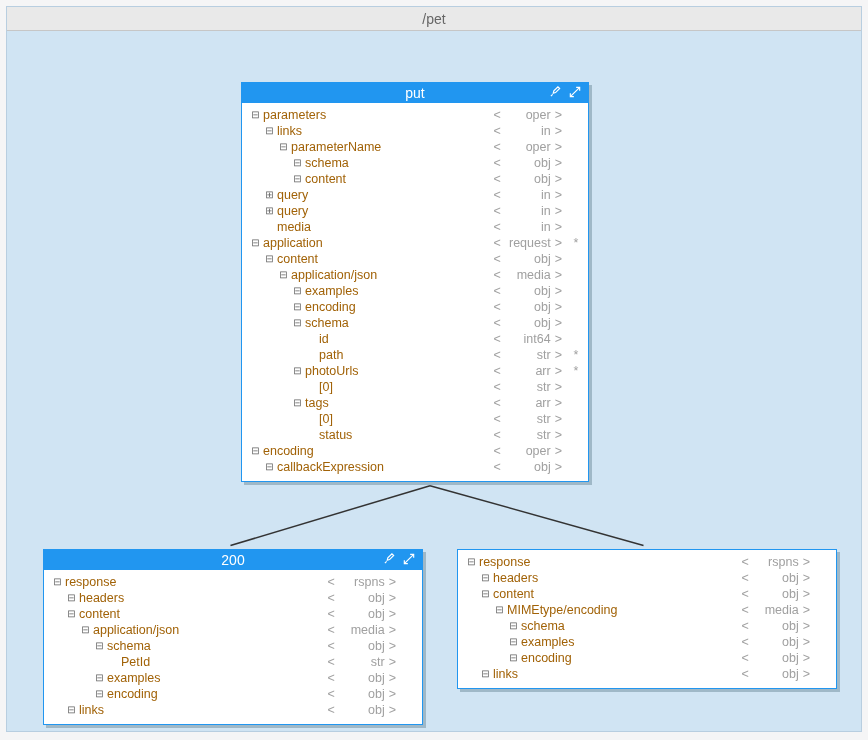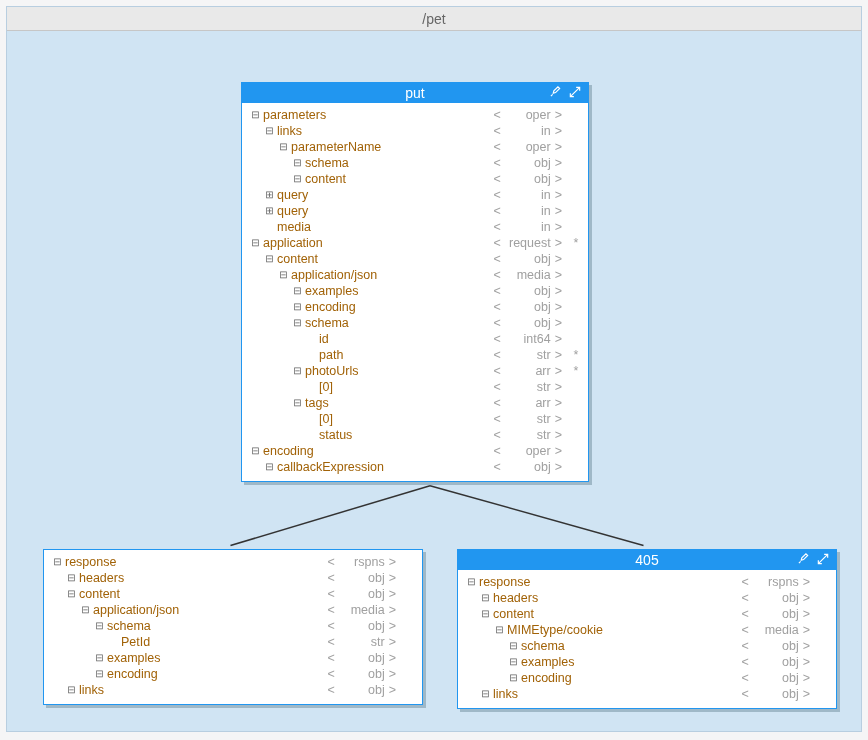--- a/index.html
+++ b/index.html
@@ -356,134 +356,39 @@
             <span class="spacer"></span>
             <span class="chev">&lt;</span>
             <span class="type">obj</span>
             <span class="chev">&gt;</span>
             <span class="req"></span>
           </div>
         </div>
     </div>
 
     <div id="node-200" class="node">
-      <div class="node-body" id="body-200">
-          <div class="row">
-            <span class="indent i0"></span>
-            <span class="toggle expanded"></span>
-            <span class="label">response</span>
-            <span class="spacer"></span>
-            <span class="chev">&lt;</span>
-            <span class="type">rspns</span>
-            <span class="chev">&gt;</span>
-            <span class="req"></span>
-          </div>
-          <div class="row">
-            <span class="indent i1"></span>
-            <span class="toggle expanded"></span>
-            <span class="label">headers</span>
-            <span class="spacer"></span>
-            <span class="chev">&lt;</span>
-            <span class="type">obj</span>
-            <span class="chev">&gt;</span>
-            <span class="req"></span>
-          </div>
-          <div class="row">
-            <span class="indent i1"></span>
-            <span class="toggle expanded"></span>
-            <span class="label">content</span>
-            <span class="spacer"></span>
-            <span class="chev">&lt;</span>
-            <span class="type">obj</span>
-            <span class="chev">&gt;</span>
-            <span class="req"></span>
-          </div>
-          <div class="row">
-            <span class="indent i2"></span>
-            <span class="toggle expanded"></span>
-            <span class="label">application/json</span>
-            <span class="spacer"></span>
-            <span class="chev">&lt;</span>
-            <span class="type">media</span>
-            <span class="chev">&gt;</span>
-            <span class="req"></span>
-          </div>
-          <div class="row">
-            <span class="indent i3"></span>
-            <span class="toggle expanded"></span>
-            <span class="label">schema</span>
-            <span class="spacer"></span>
-            <span class="chev">&lt;</span>
-            <span class="type">obj</span>
-            <span class="chev">&gt;</span>
-            <span class="req"></span>
-          </div>
-          <div class="row">
-            <span class="indent i4"></span>
-            <span class="toggle none"></span>
-            <span class="label">PetId</span>
-            <span class="spacer"></span>
-            <span class="chev">&lt;</span>
-            <span class="type">str</span>
-            <span class="chev">&gt;</span>
-            <span class="req"></span>
-          </div>
-          <div class="row">
-            <span class="indent i3"></span>
-            <span class="toggle expanded"></span>
-            <span class="label">examples</span>
-            <span class="spacer"></span>
-            <span class="chev">&lt;</span>
-            <span class="type">obj</span>
-            <span class="chev">&gt;</span>
-            <span class="req"></span>
-          </div>
-          <div class="row">
-            <span class="indent i3"></span>
-            <span class="toggle expanded"></span>
-            <span class="label">encoding</span>
-            <span class="spacer"></span>
-            <span class="chev">&lt;</span>
-            <span class="type">obj</span>
-            <span class="chev">&gt;</span>
-            <span class="req"></span>
-          </div>
-          <div class="row">
-            <span class="indent i1"></span>
-            <span class="toggle expanded"></span>
-            <span class="label">links</span>
-            <span class="spacer"></span>
-            <span class="chev">&lt;</span>
-            <span class="type">obj</span>
-            <span class="chev">&gt;</span>
-            <span class="req"></span>
-          </div>
-        </div>
-    </div>
-
-    <div id="node-405" class="node">
       <div class="node-title">
-        <span>405</span>
+        <span>200</span>
         <span class="tools">
           <span class="tool-icon">
               <svg viewBox="0 0 24 24" fill="none" stroke="currentColor" stroke-width="2">
                 <path d="M19 5l-2-2-7 7-1 4 4-1 7-7-1-1z"></path>
                 <path d="M5 19l3-3"></path>
               </svg>
             </span>
           <span class="tool-icon">
               <svg viewBox="0 0 24 24" fill="none" stroke="currentColor" stroke-width="2">
                 <path d="M4 20L20 4"></path>
                 <path d="M14 4h6v6"></path>
                 <path d="M10 20H4v-6"></path>
               </svg>
             </span>
         </span>
       </div>
-      <div class="node-body" id="body-405">
+      <div class="node-body" id="body-200">
           <div class="row">
             <span class="indent i0"></span>
             <span class="toggle expanded"></span>
             <span class="label">response</span>
             <span class="spacer"></span>
             <span class="chev">&lt;</span>
             <span class="type">rspns</span>
             <span class="chev">&gt;</span>
             <span class="req"></span>
           </div>
@@ -503,34 +408,44 @@
             <span class="label">content</span>
             <span class="spacer"></span>
             <span class="chev">&lt;</span>
             <span class="type">obj</span>
             <span class="chev">&gt;</span>
             <span class="req"></span>
           </div>
           <div class="row">
             <span class="indent i2"></span>
             <span class="toggle expanded"></span>
-            <span class="label">MIMEtype/cookie</span>
+            <span class="label">application/json</span>
             <span class="spacer"></span>
             <span class="chev">&lt;</span>
             <span class="type">media</span>
             <span class="chev">&gt;</span>
             <span class="req"></span>
           </div>
           <div class="row">
             <span class="indent i3"></span>
             <span class="toggle expanded"></span>
             <span class="label">schema</span>
             <span class="spacer"></span>
             <span class="chev">&lt;</span>
             <span class="type">obj</span>
+            <span class="chev">&gt;</span>
+            <span class="req"></span>
+          </div>
+          <div class="row">
+            <span class="indent i4"></span>
+            <span class="toggle none"></span>
+            <span class="label">PetId</span>
+            <span class="spacer"></span>
+            <span class="chev">&lt;</span>
+            <span class="type">str</span>
             <span class="chev">&gt;</span>
             <span class="req"></span>
           </div>
           <div class="row">
             <span class="indent i3"></span>
             <span class="toggle expanded"></span>
             <span class="label">examples</span>
             <span class="spacer"></span>
             <span class="chev">&lt;</span>
             <span class="type">obj</span>
@@ -553,14 +468,99 @@
             <span class="label">links</span>
             <span class="spacer"></span>
             <span class="chev">&lt;</span>
             <span class="type">obj</span>
             <span class="chev">&gt;</span>
             <span class="req"></span>
           </div>
         </div>
     </div>
 
+    <div id="node-405" class="node">
+      <div class="node-body" id="body-405">
+          <div class="row">
+            <span class="indent i0"></span>
+            <span class="toggle expanded"></span>
+            <span class="label">response</span>
+            <span class="spacer"></span>
+            <span class="chev">&lt;</span>
+            <span class="type">rspns</span>
+            <span class="chev">&gt;</span>
+            <span class="req"></span>
+          </div>
+          <div class="row">
+            <span class="indent i1"></span>
+            <span class="toggle expanded"></span>
+            <span class="label">headers</span>
+            <span class="spacer"></span>
+            <span class="chev">&lt;</span>
+            <span class="type">obj</span>
+            <span class="chev">&gt;</span>
+            <span class="req"></span>
+          </div>
+          <div class="row">
+            <span class="indent i1"></span>
+            <span class="toggle expanded"></span>
+            <span class="label">content</span>
+            <span class="spacer"></span>
+            <span class="chev">&lt;</span>
+            <span class="type">obj</span>
+            <span class="chev">&gt;</span>
+            <span class="req"></span>
+          </div>
+          <div class="row">
+            <span class="indent i2"></span>
+            <span class="toggle expanded"></span>
+            <span class="label">MIMEtype/encoding</span>
+            <span class="spacer"></span>
+            <span class="chev">&lt;</span>
+            <span class="type">media</span>
+            <span class="chev">&gt;</span>
+            <span class="req"></span>
+          </div>
+          <div class="row">
+            <span class="indent i3"></span>
+            <span class="toggle expanded"></span>
+            <span class="label">schema</span>
+            <span class="spacer"></span>
+            <span class="chev">&lt;</span>
+            <span class="type">obj</span>
+            <span class="chev">&gt;</span>
+            <span class="req"></span>
+          </div>
+          <div class="row">
+            <span class="indent i3"></span>
+            <span class="toggle expanded"></span>
+            <span class="label">examples</span>
+            <span class="spacer"></span>
+            <span class="chev">&lt;</span>
+            <span class="type">obj</span>
+            <span class="chev">&gt;</span>
+            <span class="req"></span>
+          </div>
+          <div class="row">
+            <span class="indent i3"></span>
+            <span class="toggle expanded"></span>
+            <span class="label">encoding</span>
+            <span class="spacer"></span>
+            <span class="chev">&lt;</span>
+            <span class="type">obj</span>
+            <span class="chev">&gt;</span>
+            <span class="req"></span>
+          </div>
+          <div class="row">
+            <span class="indent i1"></span>
+            <span class="toggle expanded"></span>
+            <span class="label">links</span>
+            <span class="spacer"></span>
+            <span class="chev">&lt;</span>
+            <span class="type">obj</span>
+            <span class="chev">&gt;</span>
+            <span class="req"></span>
+          </div>
+        </div>
+    </div>
+
   </div>
 </div>
 
 </body></html>

